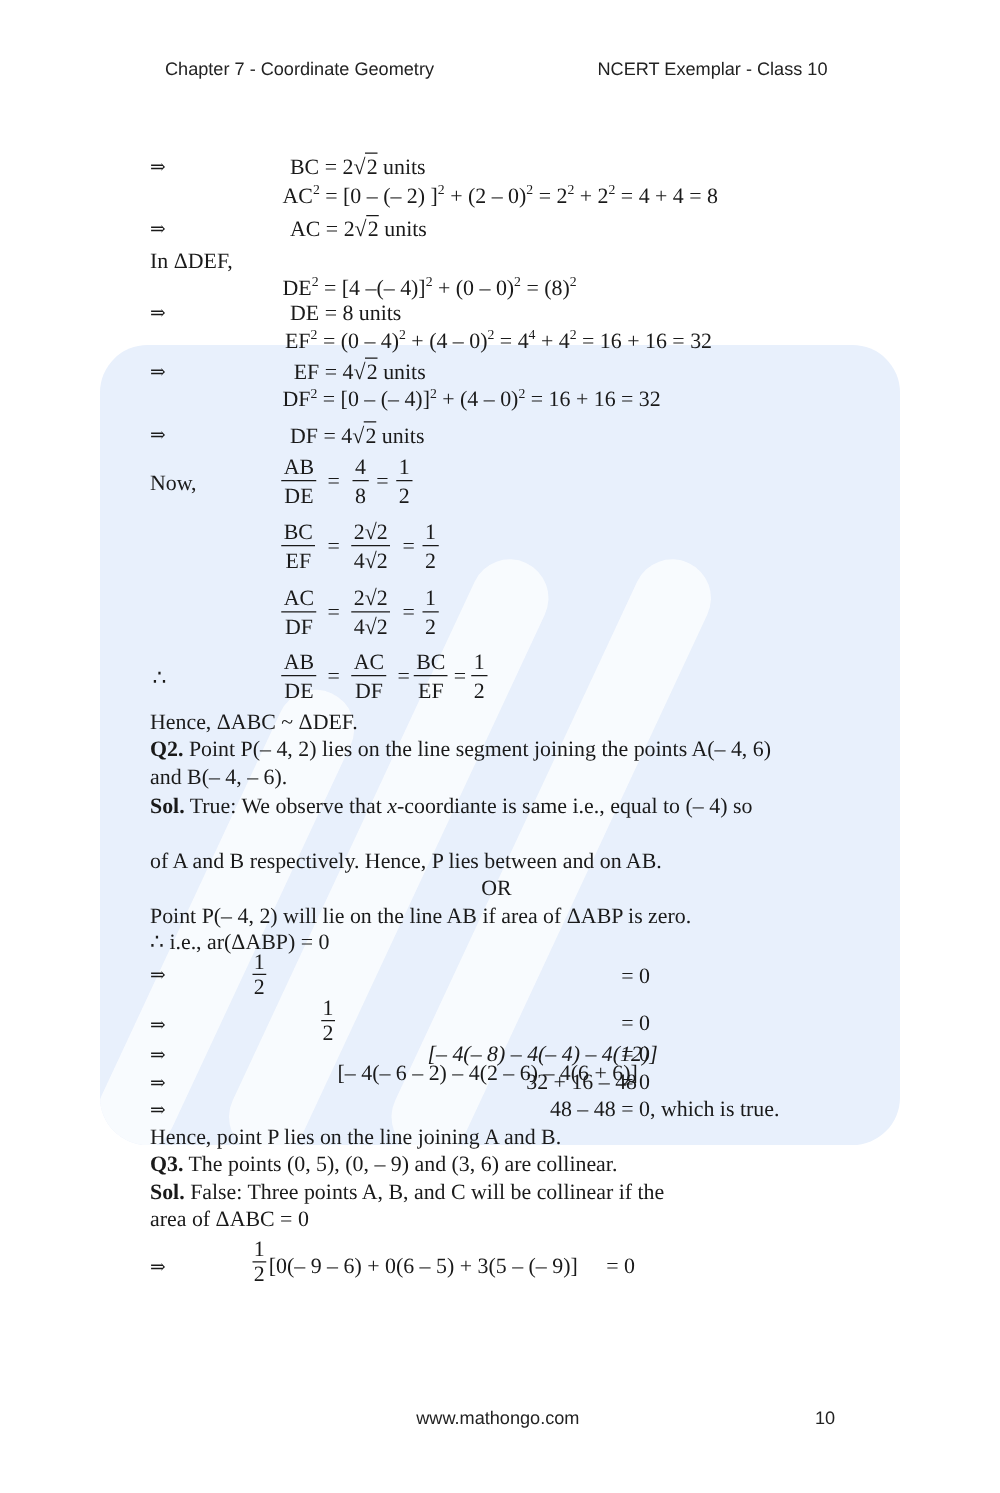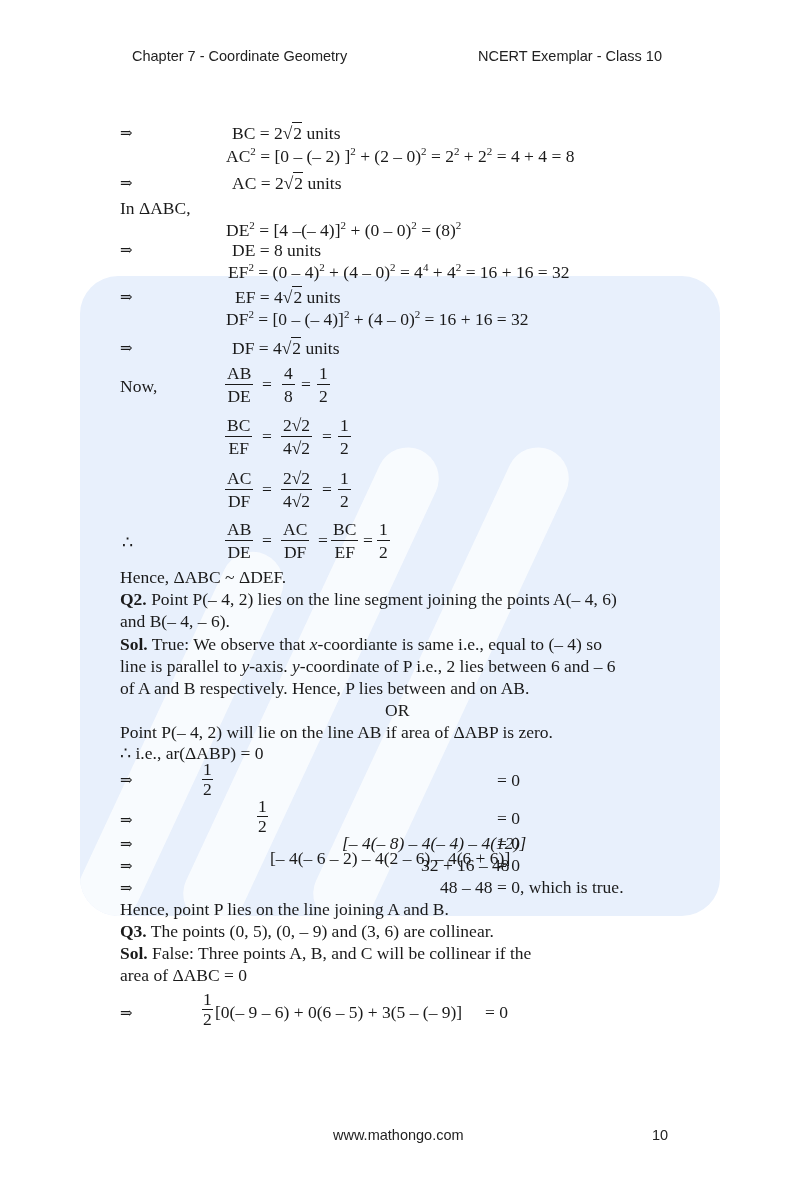--- a/index.html
+++ b/index.html
@@ -48,21 +48,21 @@
     <span>AC</span><sup>2</sup><span> = [0 – (– 2) ]</span><sup>2</sup><span> + (2 – 0)</span><sup>2</sup><span> = 2</span><sup>2</sup><span> + 2</span><sup>2</sup><span> = 4 + 4 = 8</span>
   </span>
 
   <span class="arrow" style="top:174px;">⇒</span>
   <span class="ln" style="left:232px; top:173px;">
     <span>AC =</span>
     <span>2</span><span class="rad">√<span class="ov">2</span></span>
     <span>units</span>
   </span>
 
-  <span class="ln" style="left:120px; top:198px;">In ΔABC,</span>
+  <span class="ln" style="left:120px; top:198px;">In ΔDEF,</span>
 
   <span class="ln" style="left:226px; top:220px;">
     <span>DE</span><sup>2</sup><span> = [4 –(– 4)]</span><sup>2</sup><span> + (0 – 0)</span><sup>2</sup><span> = (8)</span><sup>2</sup>
   </span>
 
   <span class="arrow" style="top:241px;">⇒</span>
   <span class="ln" style="left:232px; top:240px;">DE = 8 units</span>
 
   <span class="ln" style="left:228px; top:262px;font-family:Liberation Serif, serif;">
     <span>EF</span><sup>2</sup><span> = (0 – 4)</span><sup>2</sup><span> + (4 – 0)</span><sup>2</sup><span> = 4</span><sup>4</sup><span> + 4</span><sup>2</sup><span> = 16 + 16 = 32</span>
@@ -153,21 +153,20 @@
       <span class="num">1</span>
       <span class="den">2</span>
     </span>
 
   <span class="ln" style="left:120px; top:567px;">Hence, ΔABC ~ ΔDEF.</span>
 
   <span class="ln" style="left:120px; top:589px;"><b>Q2.</b><span> Point P(– 4, 2) lies on the line segment joining the points A(– 4, 6)</span></span>
   <span class="ln" style="left:120px; top:611px;">and B(– 4, – 6).</span>
 
   <span class="ln" style="left:120px; top:634px;"><b>Sol.</b><span> True: We observe that </span><i>x</i><span>-coordiante is same i.e., equal to (– 4) so</span></span>
-  <span class="ln" style="left:120px; top:656px;"><span>line is parallel to </span><i>y</i><span>-axis. </span><i>y</i><span>-coordinate of P i.e., 2 lies between 6 and – 6</span></span>
   <span class="ln" style="left:120px; top:678px;">of A and B respectively. Hence, P lies between and on AB.</span>
   <span class="ln" style="left:385px; top:700px;">OR</span>
   <span class="ln" style="left:120px; top:722px;">Point P(– 4, 2) will lie on the line AB if area of ΔABP is zero.</span>
   <span class="ln" style="left:120px; top:743px;">∴  i.e., ar(ΔABP) = 0</span>
 
   <span class="arrow" style="top:771px;">⇒</span>
   <span class="half" style="left:202px; top:760px;">
       <span class="num">1</span>
       <span class="den">2</span>
     </span>

